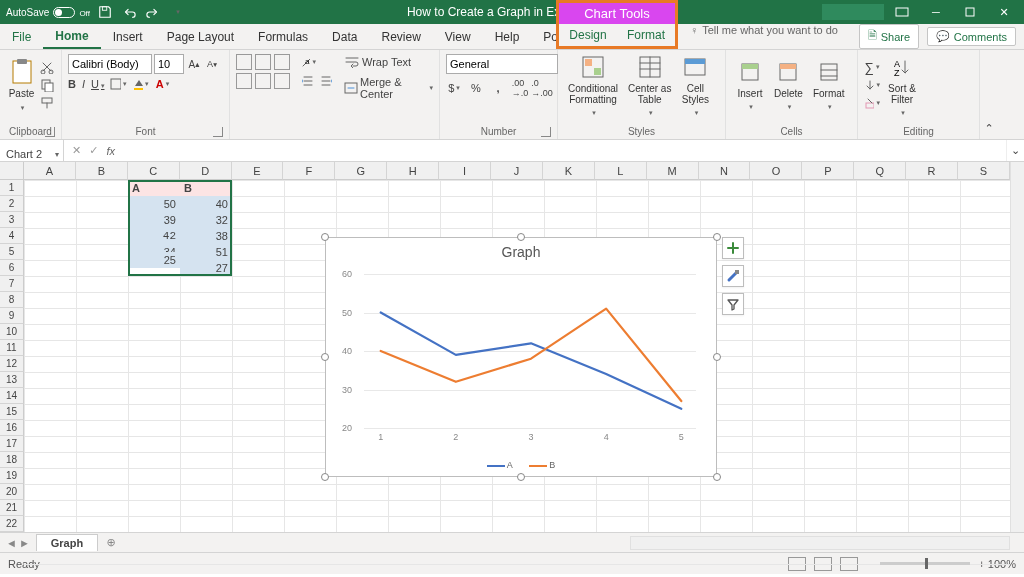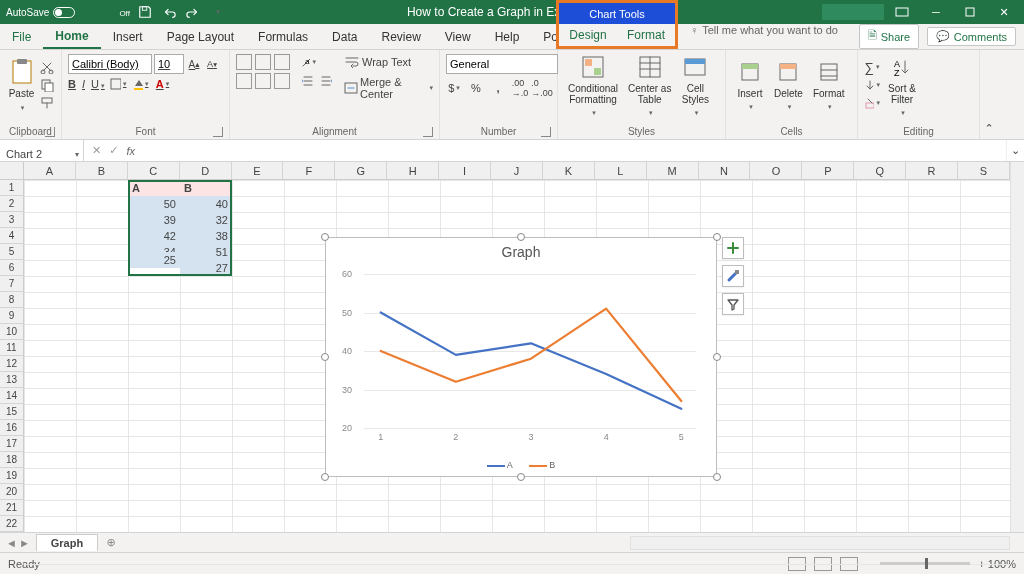--- a/index.html
+++ b/index.html
@@ -5,21 +5,21 @@
   * { box-sizing: border-box; margin: 0; padding: 0; font-family: "Segoe UI", Tahoma, sans-serif; }
   body { background: #fff; width: 1024px; height: 577px; overflow: hidden; font-size: 11px; color: #444; }
   
   .titlebar { height: 24px; background: #217346; display: flex; align-items: center; color: #fff; position: relative; }
   .titlebar .left { display: flex; align-items: center; gap: 6px; padding-left: 6px; }
   .autosave { display: flex; align-items: flex-end; gap: 4px; font-size: 10px; }
   .autosave-toggle { width: 22px; height: 11px; border: 1px solid #fff; border-radius: 6px; display: flex; align-items: center; padding: 1px; }
   .autosave-toggle::before { content: ""; width: 7px; height: 7px; background: #fff; border-radius: 50%; }
   .qat-btn { width: 18px; height: 18px; display: flex; align-items: center; justify-content: center; fill: #fff; color: #fff; }
   .titlebar .center { position: absolute; left: 50%; transform: translateX(-50%); font-size: 12px; display: flex; gap: 4px; }
-  .chart-tools-tab { position: absolute; left: 556px; top: 0; width: 122px; height: 24px; background: #1d4ed8; color: #fff; font-size: 11px; display: flex; align-items: center; justify-content: center; border: 3px solid #e87a26; border-bottom: none; }
+  .chart-tools-tab { position: absolute; left: 556px; top: 0; width: 122px; height: 24px; background: #d946ef; color: #fff; font-size: 13px; display: flex; align-items: center; justify-content: center; border: 3px solid #e87a26; border-bottom: none; }
   .titlebar .right { margin-left: auto; display: flex; align-items: center; gap: 2px; padding-right: 4px; }
   .winrect { width: 62px; height: 16px; background: #2f8a5d; }
   .winbtn { width: 32px; height: 24px; display: flex; align-items: center; justify-content: center; color: #fff; }
   
   .tabrow { height: 26px; background: #f3f2f1; display: flex; align-items: stretch; border-bottom: 1px solid #d4d4d4; position: relative; }
   .tab { padding: 0 12px; display: flex; align-items: center; font-size: 12px; color: #333; cursor: pointer; }
   .tab.file { color: #217346; font-weight: 400; }
   .tab.active { border-bottom: 2px solid #217346; font-weight: 600; color: #217346; }
   .tab.context { color: #217346; }
   .contextgroup { position: absolute; left: 556px; width: 122px; display: flex; height: 100%; border: 3px solid #e87a26; border-top: none; background: #f3f2f1; }
@@ -36,21 +36,21 @@
   .gcol { display: flex; flex-direction: column; gap: 2px; }
   .bigbtn { display: flex; flex-direction: column; align-items: center; justify-content: center; width: 44px; gap: 2px; font-size: 10px; color: #333; }
   .ico { width: 16px; height: 16px; display: inline-flex; align-items: center; justify-content: center; }
   .ico32 { width: 28px; height: 28px; }
   .sel { border: 1px solid #ababab; background: #fff; height: 20px; font-size: 11px; padding: 0 3px; }
   .align-grid { display: grid; grid-template-columns: repeat(3,16px); grid-template-rows: repeat(2,16px); gap: 3px; }
   .align-cell { border: 1px solid #999; }
   .vbigbtn { display: flex; flex-direction: column; align-items: center; justify-content: center; gap: 2px; font-size: 10px; color: #333; text-align: center; line-height: 11px; padding: 0 4px; }
   
   .fbar { height: 22px; border-bottom: 1px solid #d4d4d4; display: flex; align-items: stretch; background: #fff; }
-  .namebox { width: 84px; border-right: 1px solid #d4d4d4; padding: 7px 18px 0 6px; display: flex; align-items: center; position: relative; }
+  .namebox { width: 64px; border-right: 1px solid #d4d4d4; padding: 7px 18px 0 6px; display: flex; align-items: center; position: relative; }
   .namebox::after { content: "▾"; position: absolute; right: 4px; font-size: 8px; color: #666; }
   .fxarea { display: flex; align-items: center; gap: 8px; padding: 0 8px; color: #999; }
   .fxlabel { font-style: italic; color: #666; }
   .fbar-expand { margin-left: auto; width: 18px; display: flex; align-items: center; justify-content: center; border-left: 1px solid #eee; }
   
   .sheet { position: relative; flex: 1; display: flex; height: 370px; }
   .corner { width: 24px; height: 18px; background: #f0f0f0; border-right: 1px solid #ccc; border-bottom: 1px solid #ccc; }
   .colheads { display: flex; height: 18px; }
   .colh { width: 52px; background: #f0f0f0; border-right: 1px solid #d4d4d4; border-bottom: 1px solid #ccc; text-align: center; font-size: 11px; color: #444; line-height: 18px; }
   .rowheads { width: 24px; }
@@ -93,21 +93,21 @@
   .caret::after { content: "▾"; font-size: 7px; color: #666; margin-left: 2px; }
 </style>
 </head>
 <body>
 
 <div class="titlebar">
   <div class="left">
     <div class="autosave">
       <span>AutoSave</span>
       <span class="autosave-toggle"></span>
-      <span style="font-size:8px;margin-left:40px;">Off</span>
+      <span style="font-size:8px;">Off</span>
     </div>
     <span class="qat-btn">
         <svg width="14" height="14" viewBox="0 0 16 16">
           <path d="M2 2h10l2 2v10H2z" fill="none" stroke="#fff" stroke-width="1.3"></path>
           <rect x="5" y="2" width="5" height="4" fill="none" stroke="#fff"></rect>
         </svg>
       </span>
     <span class="qat-btn">
         <svg width="14" height="14" viewBox="0 0 16 16">
           <path d="M5 8H12a3 3 0 0 1 0 6" fill="none" stroke="#fff" stroke-width="1.3"></path>
@@ -211,21 +211,21 @@
               <rect x="2" y="2" width="10" height="5" fill="none" stroke="#666"></rect>
               <path d="M7 7v5" stroke="#666"></path>
             </svg>
           </span>
       </div>
     </div>
     <div class="rgroup-label"><span>Clipboard</span><span class="dlaunch"></span></div>
   </div>
 
   <div class="rgroup" style="width:168px;">
-    <div class="gcol" style="text-decoration:underline;">
+    <div class="gcol" style="">
       <div class="grow">
         <input class="sel" style="width: 84px;" value="Calibri (Body)">
         <input class="sel" style="width: 30px;" value="10">
         <span class="ico" style="font-size:10px;">A<sup>▴</sup></span>
         <span class="ico" style="font-size:9px;">A<sup>▾</sup></span>
       </div>
       <div class="grow" style="gap:6px;">
         <span style="font-weight:bold;">B</span>
         <span style="font-style:italic;">I</span>
         <span style="text-decoration:underline;" class="caret">U</span>
@@ -294,21 +294,20 @@
             <span class="ico">
               <svg width="14" height="12">
                 <rect x="1" y="1" width="12" height="10" fill="none" stroke="#666"></rect>
                 <path d="M4 6h6" stroke="#4a90d9"></path>
               </svg>
             </span>
             <span>Merge &amp; Center</span>
           </div>
       </div>
     </div>
-    <div class="rgroup-label"><span>Alignment</span><span class="dlaunch"></span></div>
   </div>
 
   <div class="rgroup" style="width:118px;">
     <div class="gcol" style="gap:6px;">
       <input class="sel" style="width: 112px;" value="General">
       <div class="grow" style="gap:6px;">
         <span class="ico caret">$</span>
         <span class="ico">%</span>
         <span class="ico">
             <b>,</b>
@@ -534,21 +533,21 @@
         <div class="hline" style="top: 368px;"></div>
         <div class="hline" style="top: 384px;"></div>
       </div>
     <div id="datacells">
         <div class="datacell header" style="left: 104px; top: 0px;">A</div>
         <div class="datacell header" style="left: 156px; top: 0px;">B</div>
         <div class="datacell sel" style="left: 104px; top: 16px;">50</div>
         <div class="datacell sel" style="left: 156px; top: 16px;">40</div>
         <div class="datacell sel" style="left: 104px; top: 32px;">39</div>
         <div class="datacell sel" style="left: 156px; top: 32px;">32</div>
-        <div class="datacell sel" style="left: 104px; top: 48px;">42</div>
+        <div class="datacell sel" style="left: 104px; top: 48px; font-family: Liberation Mono, monospace;">42</div>
         <div class="datacell sel" style="left: 156px; top: 48px;">38</div>
         <div class="datacell sel" style="left: 104px; top: 64px;">34</div>
         <div class="datacell sel" style="left: 156px; top: 64px;">51</div>
         <div class="datacell sel" style="left: 104px; top: 72px;">25</div>
         <div class="datacell sel" style="left: 156px; top: 80px;">27</div>
       </div>
     <div class="selbox full" style="left:104px;top:0px;width:104px;height:96px;"></div>
 
     <div class="chartbox">
       <div class="chandle" style="left:-5px;top:-5px;"></div>

